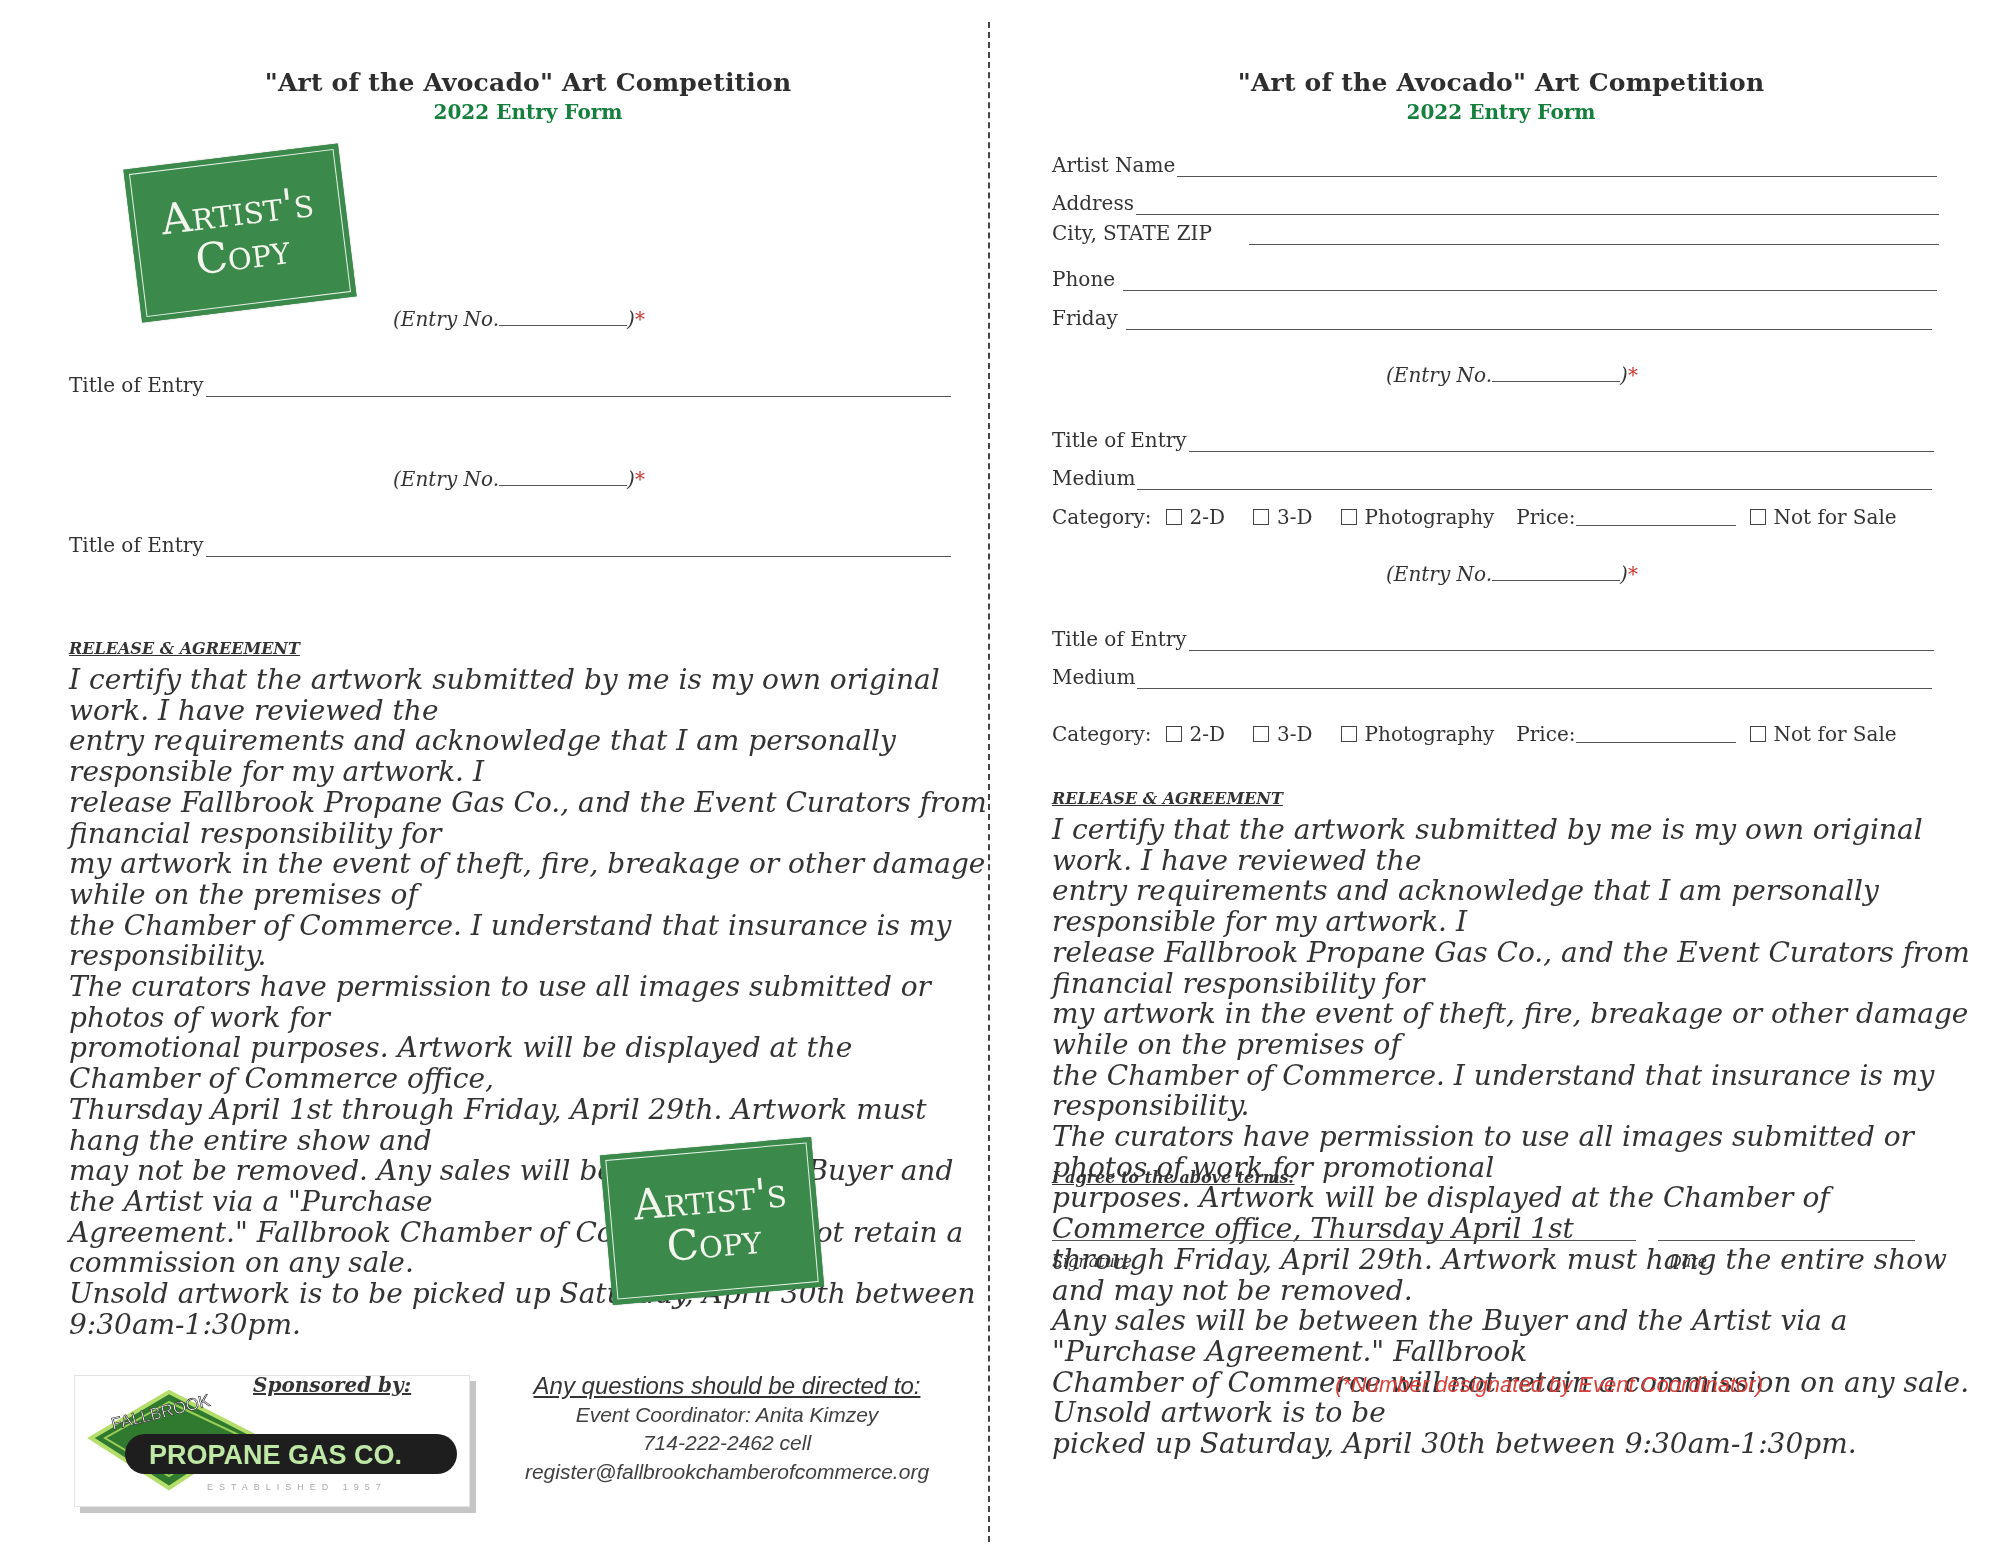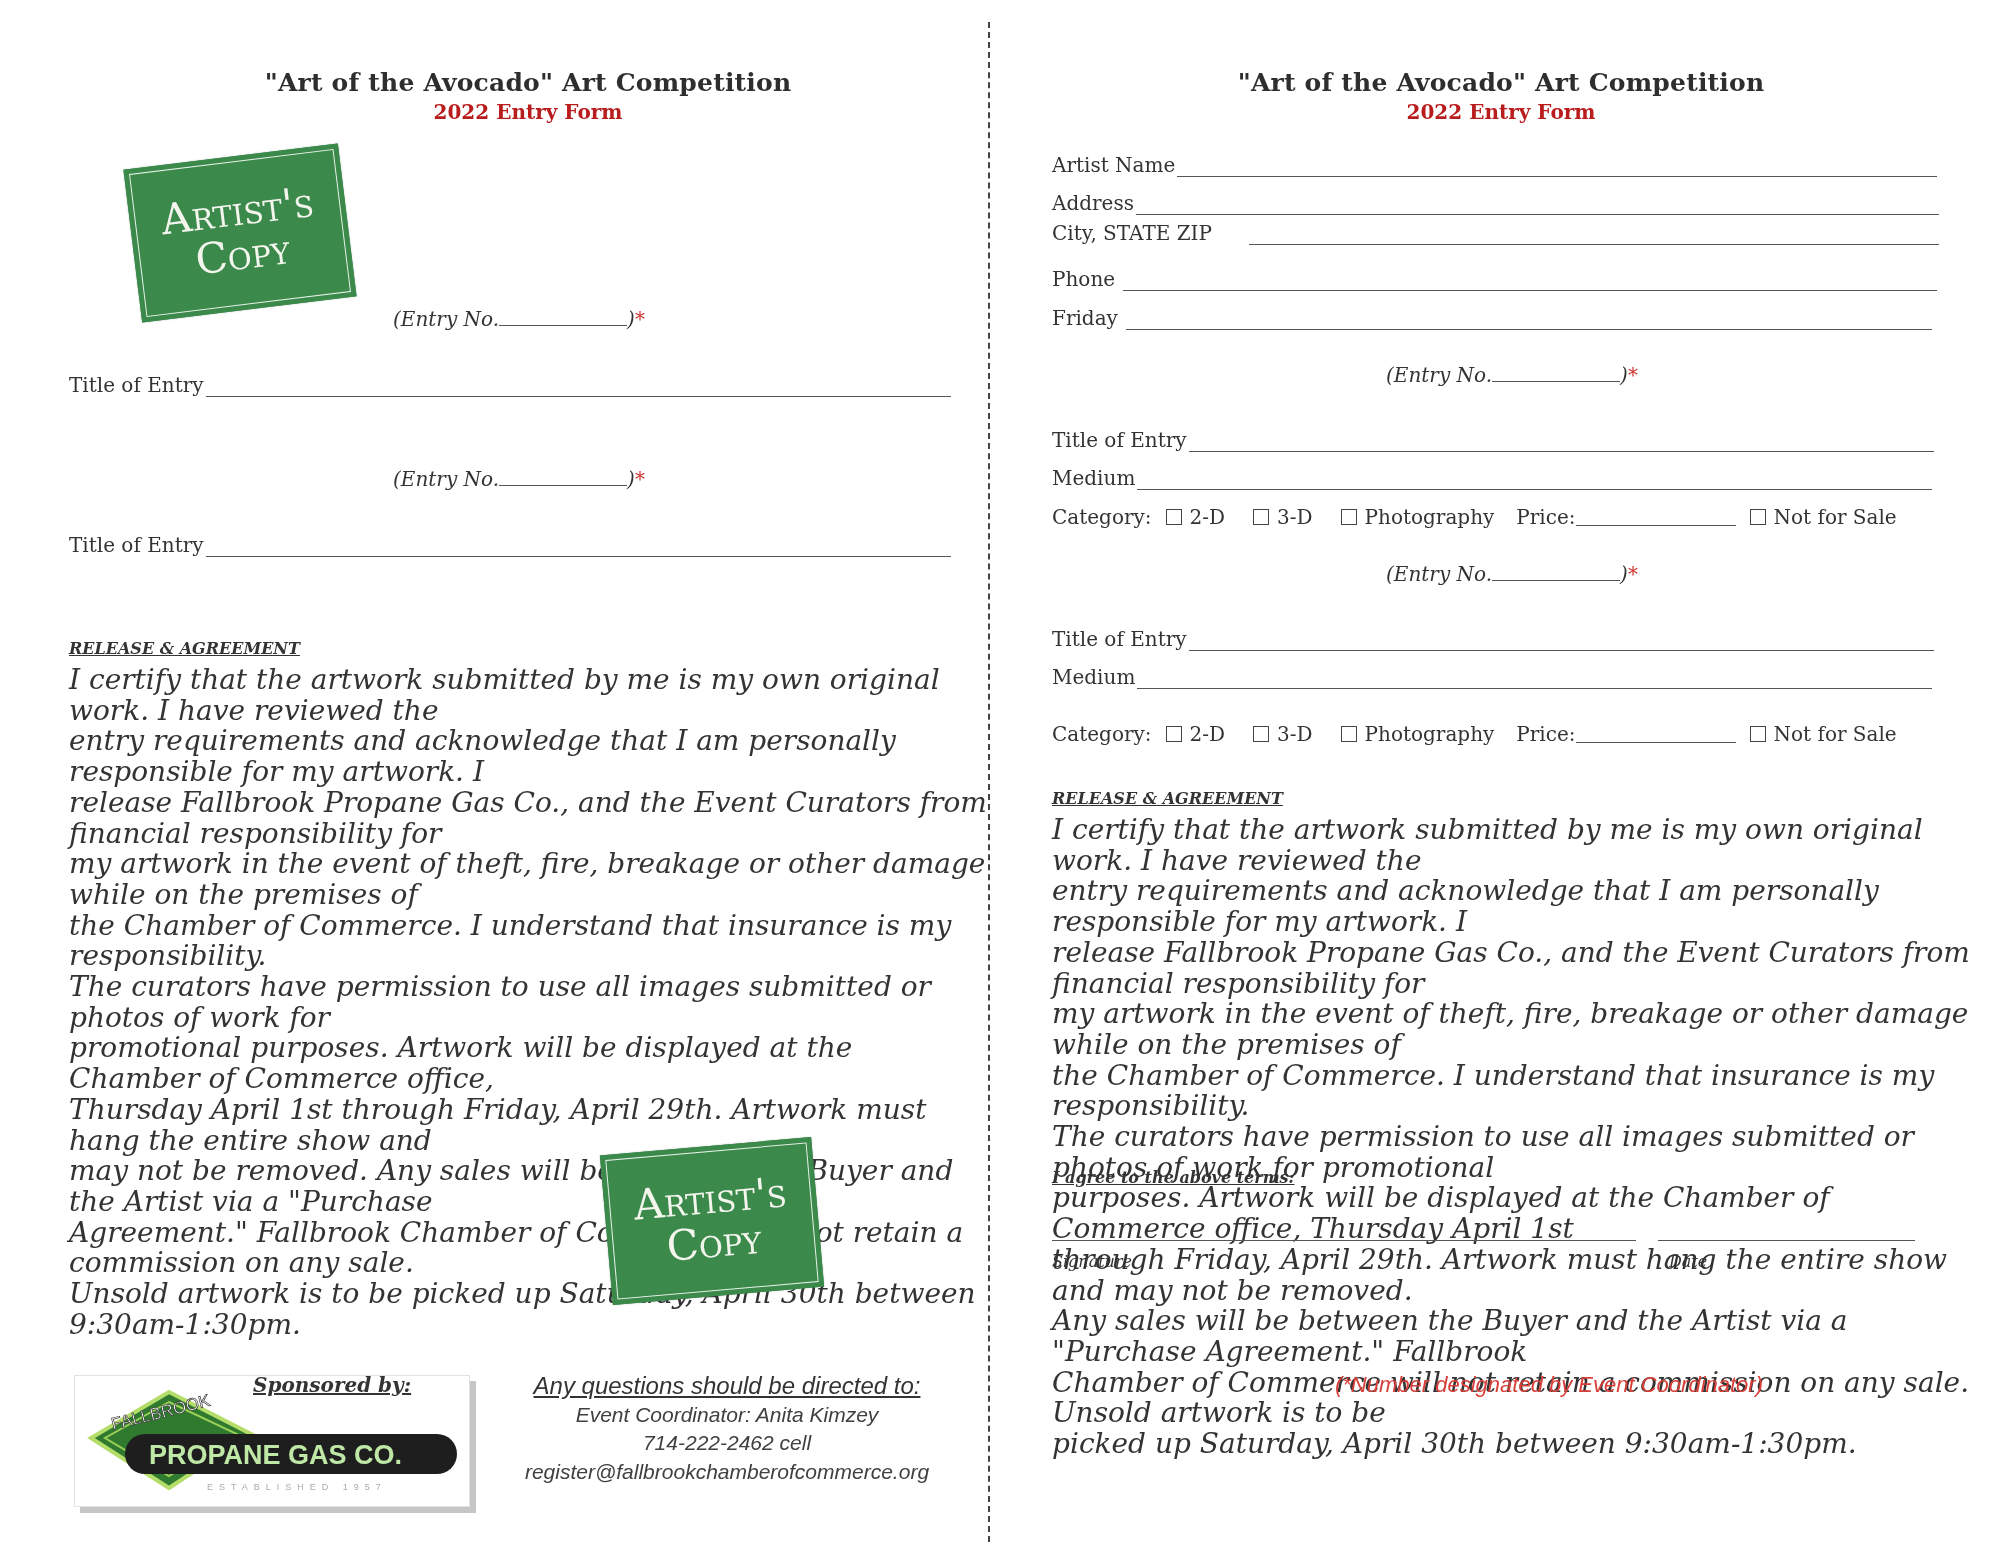--- a/index.html
+++ b/index.html
@@ -1,20 +1,20 @@
 <!DOCTYPE html>
 <html><head>
 <meta charset="utf-8">
 <style>
   html, body { margin:0; padding:0; background:#ffffff; }
   body { width:2000px; height:1545px; position:relative; overflow:hidden;
          font-family:"DejaVu Serif","Liberation Serif",serif; color:#333333; }
   .abs { position:absolute; }
   .title { font-weight:bold; font-size:25px; text-align:center; width:900px; color:#2e2e2e; letter-spacing:0.2px; }
-  .subtitle { font-weight:bold; font-size:20px; text-align:center; width:900px; color:#b91c1c; }
+  .subtitle { font-weight:bold; font-size:20px; text-align:center; width:900px; color:#15803d; }
   .field { font-size:20px; display:flex; align-items:flex-end; white-space:nowrap; }
   .field .line { flex:1; border-bottom:1.6px solid #555; margin-left:2px; height:18px; }
   .entryno { font-style:italic; font-size:20px; white-space:nowrap; }
   .entryno .blank { display:inline-block; width:128px; border-bottom:1.6px solid #555; height:16px; vertical-align:baseline; }
   .req { color:#d0352f; }
   .heading { font-style:italic; font-weight:bold; font-size:16px; text-decoration:underline; }
   .body { font-style:italic; font-size:28px; line-height:30.7px; }
   .body p { margin:0; }
   .cat { font-size:20px; display:flex; align-items:center; white-space:nowrap; }
   .cb { display:inline-block; width:16px; height:16px; border:1.5px solid #444; margin-right:8px; box-sizing:border-box; }

